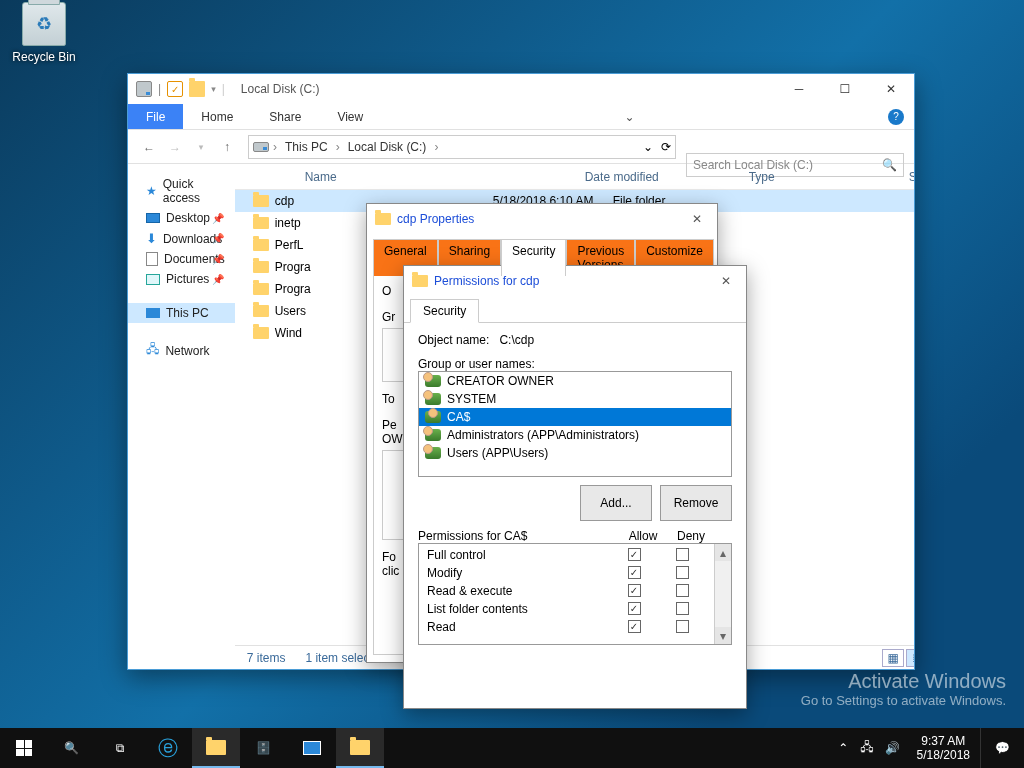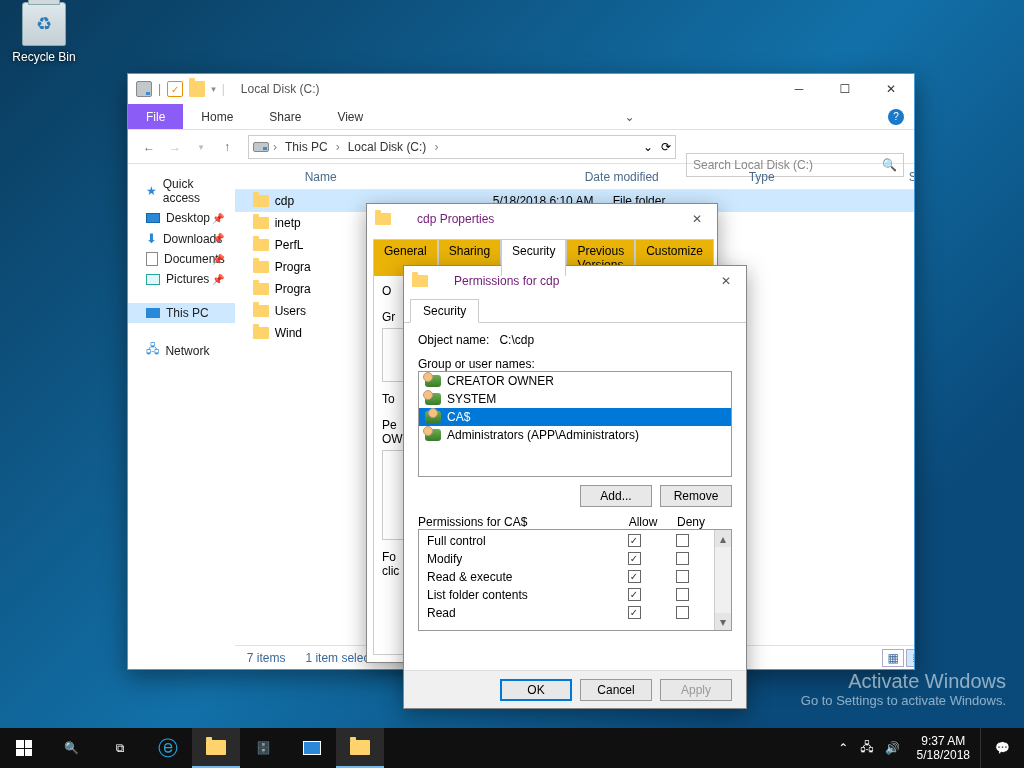--- a/index.html
+++ b/index.html
@@ -19,21 +19,21 @@
 .drive { width:16px; height:10px; background:#c0c8cc; border:1px solid #888; border-radius:2px; position:relative; }
 .drive::after { content:""; position:absolute; right:1px; bottom:1px; width:4px; height:3px; background:#3a8cd6; }
 .chk { width:16px; height:16px; border:1px solid #e69100; border-radius:2px; display:flex; align-items:center; justify-content:center; color:#e69100; font-size:10px; }
 .folder-icn { width:16px; height:12px; background:#ffd36b; border-radius:1px; position:relative; }
 .folder-icn::before { content:""; position:absolute; top:-3px; left:0; width:6px; height:3px; background:#ffd36b; border-radius:1px 1px 0 0; }
 .titletxt { margin-left:8px; color:#555; flex:1; }
 .winbtns { display:flex; }
 .winbtn { width:46px; height:30px; display:flex; align-items:center; justify-content:center; color:#333; }
 
 .ribbon { height:26px; background:#fff; display:flex; align-items:center; border-bottom:1px solid #e1e1e1; }
-.ribbon .file { background:#8b5cf6; color:#fff; padding:0 18px; height:100%; display:flex; align-items:center; }
+.ribbon .file { background:#3b82f6; color:#fff; padding:0 18px; height:100%; display:flex; align-items:center; }
 .ribbon .tab { padding:0 18px; color:#333; height:100%; display:flex; align-items:center; }
 .ribbon .help { margin-left:auto; margin-right:10px; width:16px; height:16px; border-radius:50%; background:#1979ca; color:#fff; display:flex; align-items:center; justify-content:center; font-size:10px; }
 
 .navbar { height:34px; display:flex; align-items:center; padding:0 10px; gap:4px; border-bottom:1px solid #e1e1e1; }
 .navbtn { width:22px; height:22px; display:flex; align-items:center; justify-content:center; color:#666; }
 .navbtn.disabled { color:#bbb; }
 .crumb { flex:1; height:24px; border:1px solid #ccc; display:flex; align-items:center; padding:0 4px; margin:0 6px; gap:4px; position:relative; }
 .crumb .bc { display:flex; align-items:center; gap:4px; color:#333; padding:0 4px; }
 .crumb .sep { color:#888; }
 .crumb .drop { position:absolute; right:22px; }
@@ -72,42 +72,42 @@
 
 .status { height:24px; border-top:1px solid #e1e1e1; display:flex; align-items:center; padding:0 12px; color:#3a6a9a; gap:20px; }
 .status .views { margin-left:auto; display:flex; gap:2px; }
 .status .vbtn { width:22px; height:18px; border:1px solid #aac; display:flex; align-items:center; justify-content:center; }
 .status .vbtn.active { background:#cde8ff; }
 
 
 .dlg { position:absolute; background:#fff; border:1px solid #888; box-shadow:0 6px 20px rgba(0,0,0,.35); }
 .dlg-props { left:366px; top:203px; width:352px; height:460px; }
 .dlg-title { height:30px; display:flex; align-items:center; padding:0 8px; gap:6px; }
-.dlg-title .txt { flex:1; color:#701a75;margin-left:20px; }
+.dlg-title .txt { flex:1; color:#1d4ed8; }
 .dlg-title .x { width:24px; text-align:center; color:#555; }
 .tabs { display:flex; padding:0 6px; margin-top:4px; }
-.tabs .t { padding:4px 10px; border:1px solid #ccc; border-bottom:none; background:#eab308; position:relative; top:1px; }
+.tabs .t { padding:4px 10px; border:1px solid #ccc; border-bottom:none; background:#f97316; position:relative; top:1px; }
 .tabs .t.active { background:#fff; z-index:2; }
 .tabs-panel { border:1px solid #ccc; margin:0 6px; height:380px; padding:8px; }
 
 
 .dlg-perms { left:403px; top:265px; width:344px; height:444px; }
 .dlg-perms .dlg-title { border-bottom:0; }
 .ptabs { display:flex; padding:0 6px; border-bottom:1px solid #ccc; margin-top:2px; }
 .ptabs .pt { padding:4px 12px; border:1px solid #ccc; border-bottom:1px solid #fff; background:#fff; position:relative; top:1px; }
 .psection { padding:10px 14px; }
 .prow { display:flex; align-items:center; gap:10px; margin-bottom:10px; }
 .listbox { border:1px solid #999; height:106px; overflow:hidden; }
 .listbox .li { display:flex; align-items:center; gap:6px; padding:2px 6px; }
 .listbox .li.sel { background:#0078d7; color:#fff; }
 .usricn { width:16px; height:12px; background:linear-gradient(#6ab04c,#3a7a2c); border-radius:3px; position:relative; }
 .usricn::before { content:""; position:absolute; width:8px; height:8px; border-radius:50%; background:#f5c27d; left:-2px; top:-3px; border:1px solid #b98; }
 .usricn.single::before { left:3px; }
 .btnrow { display:flex; justify-content:flex-end; gap:8px; margin:8px 0; }
-.wbtn { min-width:72px; height:22px; border:1px solid #999; background:#e8e8e8; display:inline-flex; align-items:center; justify-content:center; padding:0 10px; }
+.wbtn { min-width:72px; height:36px; border:1px solid #999; background:#e8e8e8; display:inline-flex; align-items:center; justify-content:center; padding:0 10px; }
 .wbtn.primary { border:2px solid #0078d7; }
 .wbtn.disabled { color:#999; }
 .permhdr { display:flex; margin-top:6px; }
 .permhdr .lbl { flex:1; }
 .permhdr .col { width:48px; text-align:center; }
 .permlist { border:1px solid #999; height:102px; display:flex; }
 .permitems { flex:1; padding:4px 8px; }
 .permitems .pi { display:flex; align-items:flex-start; height:18px; }
 .permitems .pi .pn { flex:1; }
 .permitems .pi .cb { width:48px; display:flex; justify-content:center; }
@@ -346,20 +346,24 @@
             <span>SYSTEM</span>
           </div>
           <div class="li sel">
             <span class="usricn single"></span>
             <span>CA$</span>
           </div>
           <div class="li">
             <span class="usricn"></span>
             <span>Administrators (APP\Administrators)</span>
           </div>
+          <div class="li">
+            <span class="usricn"></span>
+            <span>Users (APP\Users)</span>
+          </div>
         </div>
       <div class="btnrow">
         <div class="wbtn">Add...</div>
         <div class="wbtn">Remove</div>
       </div>
       <div class="permhdr">
         <div class="lbl">Permissions for CA$</div>
         <div class="col">Allow</div>
         <div class="col">Deny</div>
         <div style="width:17px"></div>
@@ -410,25 +414,20 @@
               <span class="cb">
                 <span class="cbox"></span>
               </span>
             </div>
           </div>
         <div class="permscroll">
           <div class="up">▴</div>
           <div class="dn">▾</div>
         </div>
       </div>
-    </div>
-    <div class="dlg-buttons">
-      <div class="wbtn primary">OK</div>
-      <div class="wbtn">Cancel</div>
-      <div class="wbtn disabled">Apply</div>
     </div>
   </div>
 
   <div class="watermark">
     <div class="big">Activate Windows</div>
     <div class="sm">Go to Settings to activate Windows.</div>
   </div>
 
   <div class="taskbar">
     <div class="tb-btn">

